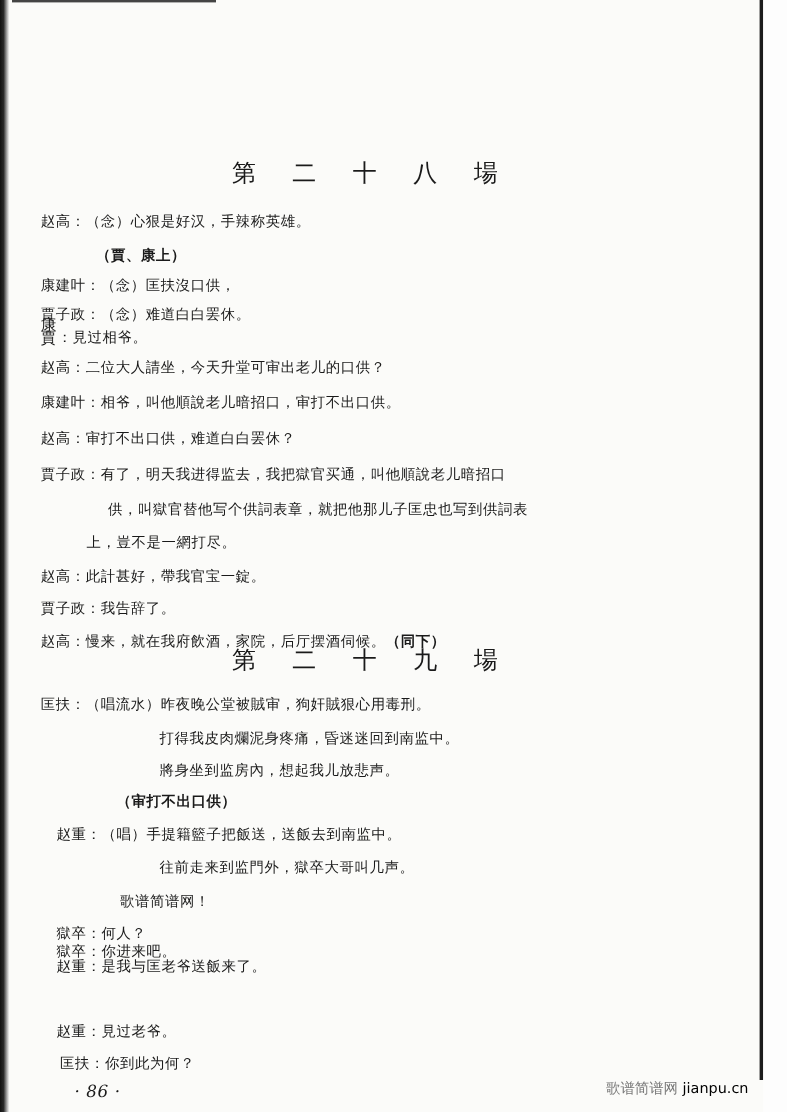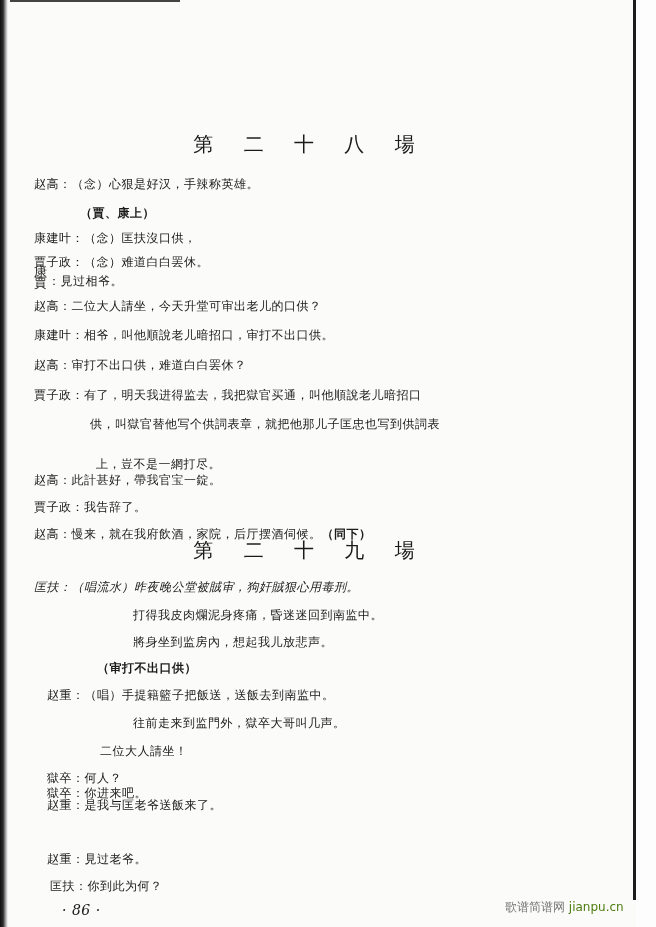--- a/index.html
+++ b/index.html
@@ -28,21 +28,21 @@
     }
     .line {
       position: absolute; font-size: 12px; white-space: nowrap; letter-spacing: 0.5px;
     }
     .speaker { font-weight: normal; }
     .stage { font-weight: bold; }
     .watermark {
       position: absolute; left: 505px; top: 899px; font-size: 12px; color: #777;
       font-family: "DejaVu Sans", sans-serif;
     }
-    .watermark .latin { color: #4d7c0f; }
+    .watermark .latin { color: #000000; }
   </style>
 </head>
 <body>
 
 <div class="scan-left"></div>
 <div class="scan-top"></div>
 <div class="border-right"></div>
 <div class="right-margin"></div>
 
 <div class="heading" style="top:131px;">第 二 十 八 場</div>
@@ -51,34 +51,34 @@
 <div class="line stage" style="left:80px;top:205px;">（賈、康上）</div>
 <div class="line" style="left:34px;top:230px;"><span>康建叶：</span><span>（念）匡扶沒口供，</span></div>
 <div class="line" style="left:34px;top:254px;"><span>賈子政：</span><span>（念）难道白白罢休。</span></div>
 <div class="line" style="left:34px;top:266px;font-size:13px;line-height:11px;">康<br>賈</div>
 <div class="line" style="left:48px;top:273px;"><span>：</span><span>見过相爷。</span></div>
 <div class="line" style="left:34px;top:298px;"><span>赵高：</span><span>二位大人請坐，今天升堂可审出老儿的口供？</span></div>
 <div class="line" style="left:34px;top:327px;"><span>康建叶：</span><span>相爷，叫他順說老儿暗招口，审打不出口供。</span></div>
 <div class="line" style="left:34px;top:357px;"><span>赵高：</span><span>审打不出口供，难道白白罢休？</span></div>
 <div class="line" style="left:34px;top:387px;"><span>賈子政：</span><span>有了，明天我进得监去，我把獄官买通，叫他順說老儿暗招口</span></div>
 <div class="line" style="left:90px;top:416px;">供，叫獄官替他写个供詞表章，就把他那儿子匡忠也写到供詞表</div>
-<div class="line" style="left:96px;top:444px;margin-top:12px;">上，豈不是一網打尽。</div>
+<div class="line" style="left:72px;top:444px;">上，豈不是一網打尽。</div>
 <div class="line" style="left:34px;top:472px;"><span>赵高：</span><span>此計甚好，帶我官宝一錠。</span></div>
 <div class="line" style="left:34px;top:499px;"><span>賈子政：</span><span>我告辞了。</span></div>
 <div class="line" style="left:34px;top:526px;"><span>赵高：</span><span>慢来，就在我府飲酒，家院，后厅摆酒伺候。</span><span class="stage">（同下）</span></div>
 
 <div class="heading" style="top:537px;">第 二 十 九 場</div>
 
-<div class="line" style="left:34px;top:579px;font-style:italic;"><span>匡扶：</span><span>（唱流水）昨夜晚公堂被賊审，狗奸賊狠心用毒刑。</span></div>
+<div class="line" style="left:34px;top:579px;"><span>匡扶：</span><span>（唱流水）昨夜晚公堂被賊审，狗奸賊狠心用毒刑。</span></div>
 <div class="line" style="left:133px;top:607px;">打得我皮肉爛泥身疼痛，昏迷迷回到南监中。</div>
 <div class="line" style="left:133px;top:634px;">將身坐到监房內，想起我儿放悲声。</div>
 <div class="line stage" style="left:97px;top:660px;">（审打不出口供）</div>
 <div class="line" style="left:47px;top:687px;"><span>赵重：</span><span>（唱）手提籍籃子把飯送，送飯去到南监中。</span></div>
 <div class="line" style="left:133px;top:715px;">往前走来到监門外，獄卒大哥叫几声。</div>
-<div class="line" style="left:100px;top:743px;">二位大人請坐！</div>
+<div class="line" style="left:100px;top:743px;">歌谱简谱网！</div>
 <div class="line" style="left:47px;top:770px;"><span>獄卒：</span><span>何人？</span></div>
 <div class="line" style="left:47px;top:797px;"><span>赵重：</span><span>是我与匡老爷送飯来了。</span></div>
 <div class="line" style="left:47px;top:785px;"><span>獄卒：</span><span>你进来吧。</span></div>
 <div class="line" style="left:47px;top:851px;"><span>赵重：</span><span>見过老爷。</span></div>
 <div class="line" style="left:50px;top:878px;"><span>匡扶：</span><span>你到此为何？</span></div>
 
 <div class="line" style="left:62px;top:902px;font-size:14px;font-style:italic;">· 86 ·</div>
 
 <div class="watermark"><span>歌谱简谱网</span> <span class="latin">jianpu.cn</span></div>
 

